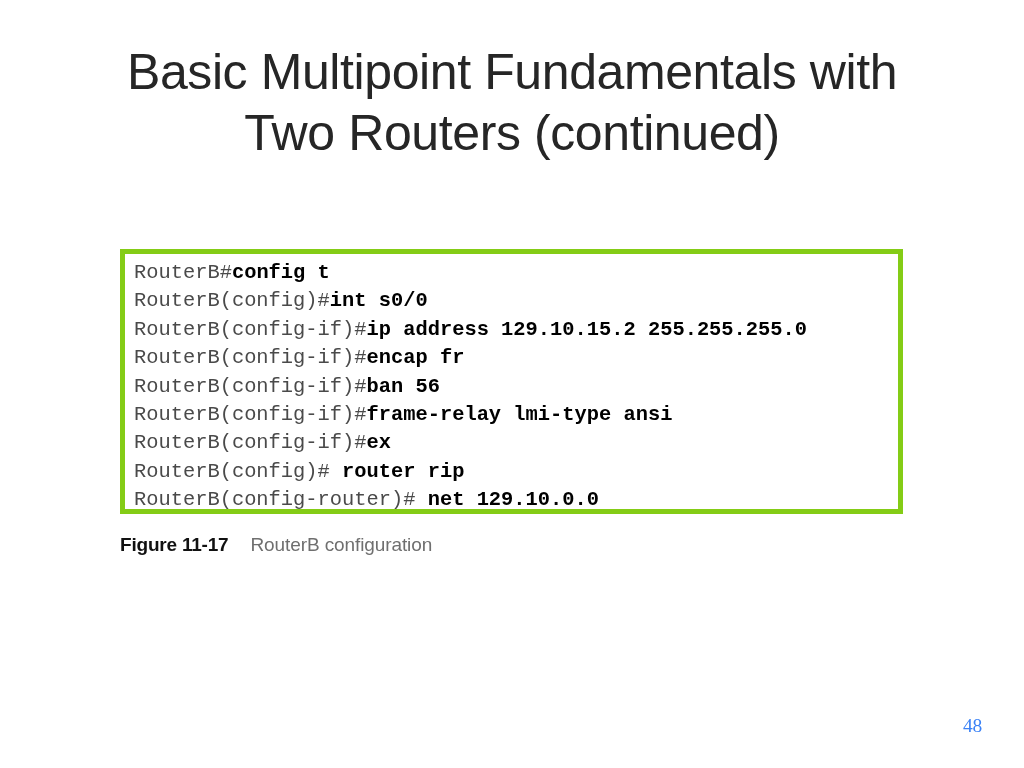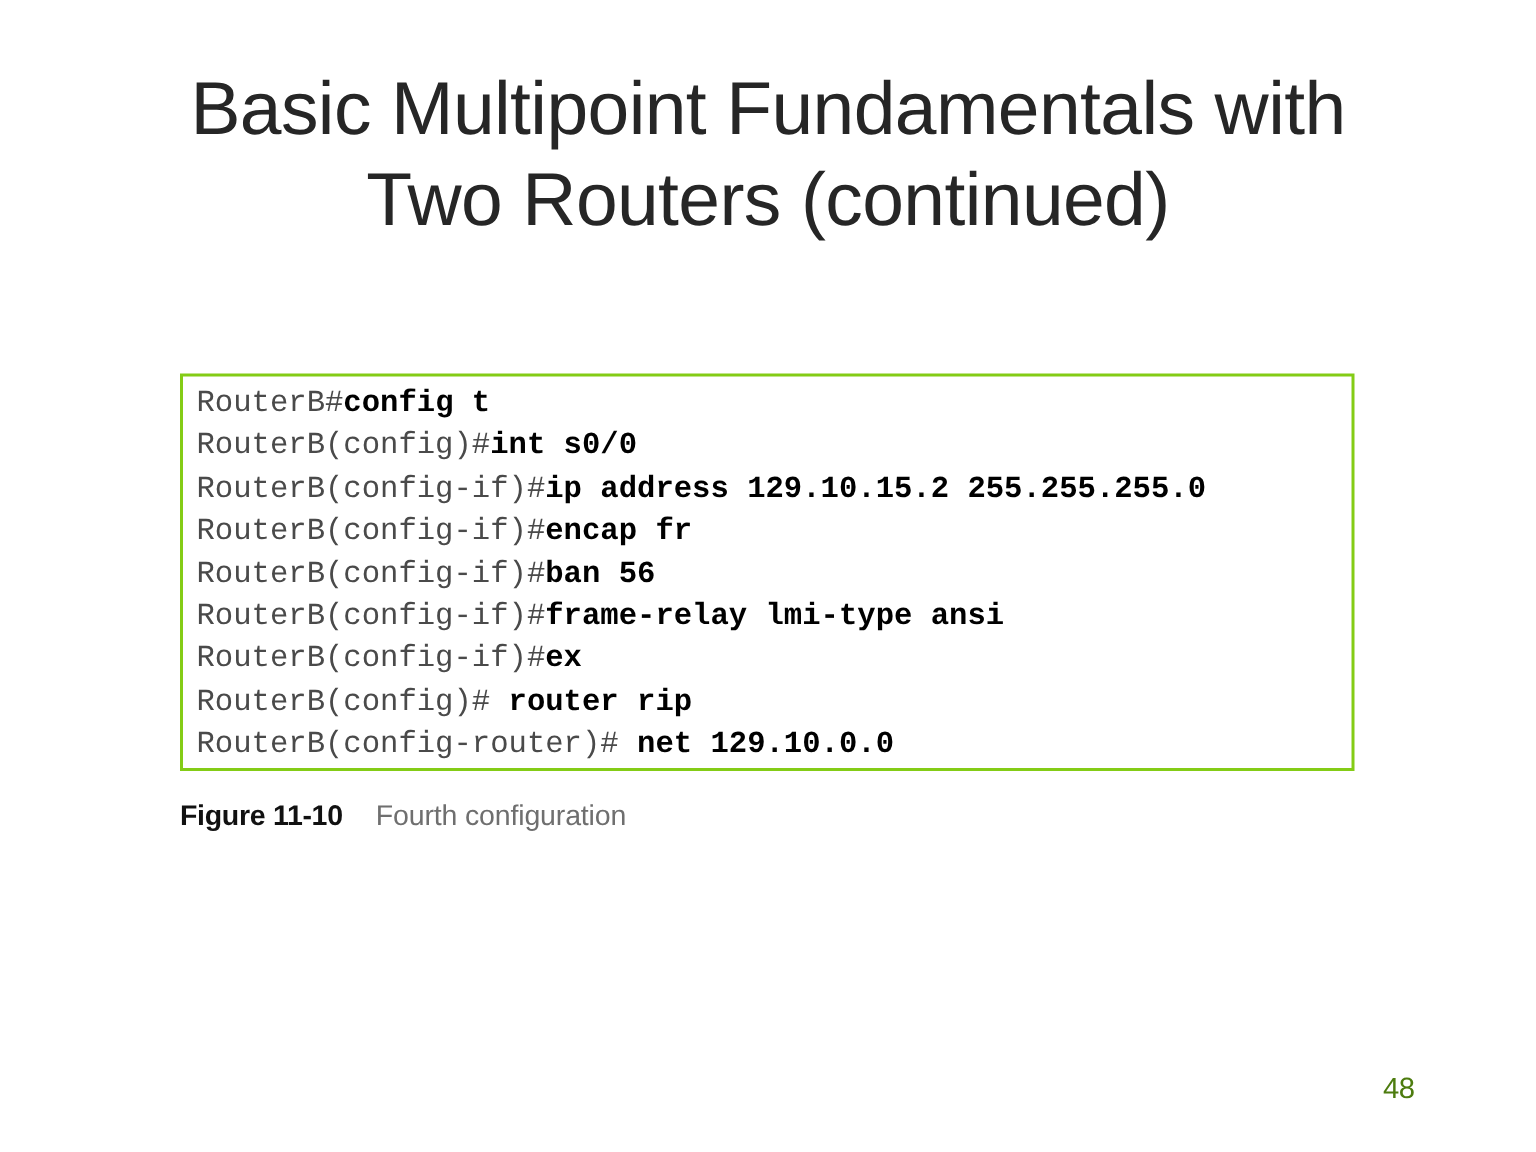--- a/index.html
+++ b/index.html
@@ -40,21 +40,21 @@
 
   
   #code-figure {
     position: absolute;
     left: 120px;
     top: 249px;
     width: 783px;
     height: 265px;
     box-sizing: border-box;
     background: #ffffff;
-    border: 2px solid #84cc16;
+    border: 5px solid #84cc16;
   }
 
   #code-block {
     position: absolute;
     left: 9px;
     top: 5px;
     right: 4px;
     font-family: "Liberation Mono", "DejaVu Sans Mono", monospace;
     font-size: 20.4px;
     line-height: 28.4px;
@@ -126,42 +126,42 @@
     color: #1f1f1f;
     letter-spacing: -0.3px;
     white-space: nowrap;
   }
 
   #footer-page {
     position: absolute;
     left: 922px;
     top: 0;
     width: 60px;
-    text-align: left;
-    font-family: Liberation Sans, sans-serif;
+    text-align: right;
+    font-family: Liberation Serif, serif;
     font-size: 19.5px;
     line-height: 26px;
     font-weight: 400;
-    color: #4d7c0f;
+    color: #3b82f6;
     letter-spacing: -0.3px;
   }
 </style>
 </head>
 <body>
 
 <div id="slide">
 
   <div id="slide-title">Basic Multipoint Fundamentals with
 Two Routers (continued)</div>
 
   <div id="code-figure">
     <div id="code-block"><div class="code-line"><span class="prompt">RouterB#</span><span class="cmd">config t</span></div><div class="code-line"><span class="prompt">RouterB(config)#</span><span class="cmd">int s0/0</span></div><div class="code-line"><span class="prompt">RouterB(config-if)#</span><span class="cmd">ip address 129.10.15.2 255.255.255.0</span></div><div class="code-line"><span class="prompt">RouterB(config-if)#</span><span class="cmd">encap fr</span></div><div class="code-line"><span class="prompt">RouterB(config-if)#</span><span class="cmd">ban 56</span></div><div class="code-line"><span class="prompt">RouterB(config-if)#</span><span class="cmd">frame-relay lmi-type ansi</span></div><div class="code-line"><span class="prompt">RouterB(config-if)#</span><span class="cmd">ex</span></div><div class="code-line"><span class="prompt">RouterB(config)# </span><span class="cmd">router rip</span></div><div class="code-line"><span class="prompt">RouterB(config-router)# </span><span class="cmd">net 129.10.0.0</span></div></div>
   </div>
 
   <div id="figure-caption">
-    <span class="fig-label">Figure 11-10</span><span class="fig-gap"></span><span class="fig-text">Fourth configuration</span>
+    <span class="fig-label">Figure 11-17</span><span class="fig-gap"></span><span class="fig-text">RouterB configuration</span>
   </div>
 
   <div id="footer">
     <div id="footer-page">48</div>
   </div>
 
 </div>
 
 </body></html>

